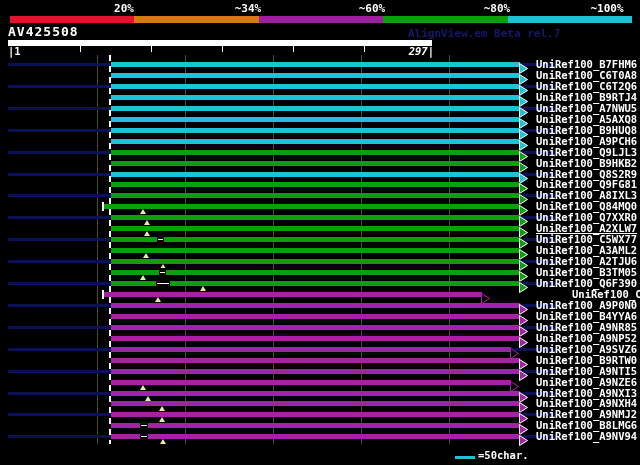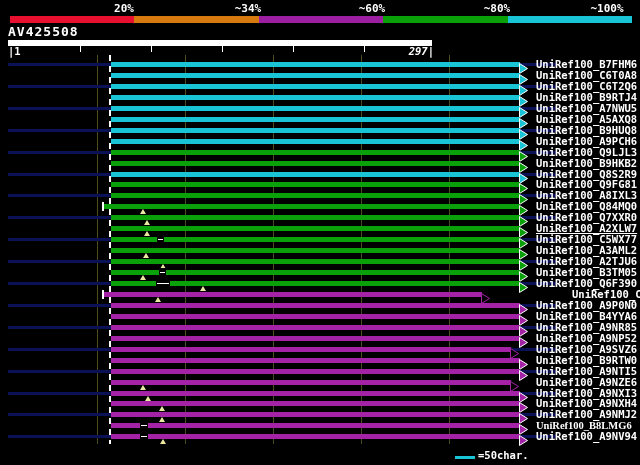--- a/index.html
+++ b/index.html
@@ -43,20 +43,21 @@
 
   <div class="abs" id="legend-bar">
       <div style="background: rgb(232, 16, 46);"></div>
       <div style="background: rgb(214, 121, 14);"></div>
       <div style="background: rgb(156, 30, 161);"></div>
       <div style="background: rgb(10, 160, 10);"></div>
       <div style="background: rgb(24, 196, 214);"></div>
     </div>
 
   <div class="abs" id="query-name">AV425508</div>
+  <div class="abs" id="watermark" style="color: rgb(23, 23, 110);">AlignView.em Beta rel.7</div>
   <div class="abs" id="query-bar"></div>
 
   <span class="abs ruler-num" id="ruler-left" style="left:8px">|1</span>
   <span class="abs ruler-num" id="ruler-right">297|</span>
   <div id="ruler-ticks">
       <div class="abs ruler-tick" style="left: 80px;"></div>
       <div class="abs ruler-tick" style="left: 151px;"></div>
       <div class="abs ruler-tick" style="left: 222px;"></div>
       <div class="abs ruler-tick" style="left: 293px;"></div>
       <div class="abs ruler-tick" style="left: 364px;"></div>
@@ -272,21 +273,21 @@
       <div class="abs " style="left: 519px; top: 409.4px;"><svg width="10" height="11">
           <path d="M0.5,0.5 L8.5,5.5 L0.5,10.5 Z" fill="#a422a6" stroke="#fff" stroke-width="1"></path>
         </svg></div>
       <div class="abs row-label" style="top: 409.4px;">UniRef100_A9NMJ2</div>
       <div class="abs bar" style="left: 111px; width: 409px; top: 423.35px; background: rgb(164, 34, 166);"></div>
       <div class="abs brk" style="left: 140px; width: 8px; top: 421.35px;"></div>
       <div class="abs brk-dash" style="left: 141px; width: 6px; top: 425.35px;"></div>
       <div class="abs " style="left: 519px; top: 420.35px;"><svg width="10" height="11">
           <path d="M0.5,0.5 L8.5,5.5 L0.5,10.5 Z" fill="#a422a6" stroke="#fff" stroke-width="1"></path>
         </svg></div>
-      <div class="abs row-label" style="top: 420.35px; font-family: Liberation Serif, serif;">UniRef100_B8LMG6</div>
+      <div class="abs row-label" style="top: 420.35px;">UniRef100_B8LMG6</div>
       <div class="abs navy" style="top: 435.3px; background: rgb(11, 17, 86);"></div>
       <div class="abs bar" style="left: 111px; width: 409px; top: 434.3px; background: rgb(164, 34, 166);"></div>
       <div class="abs brk" style="left: 140px; width: 8px; top: 432.3px;"></div>
       <div class="abs brk-dash" style="left: 141px; width: 6px; top: 436.3px;"></div>
       <div class="abs tri" style="left: 160px; top: 439.3px; border-bottom-color: rgb(236, 233, 160);"></div>
       <div class="abs " style="left: 519px; top: 431.3px;"><svg width="10" height="11">
           <path d="M0.5,0.5 L8.5,5.5 L0.5,10.5 Z" fill="#a422a6" stroke="#fff" stroke-width="1"></path>
         </svg></div>
       <div class="abs row-label" style="top: 431.3px;">UniRef100_A9NV94</div>
     </div>

